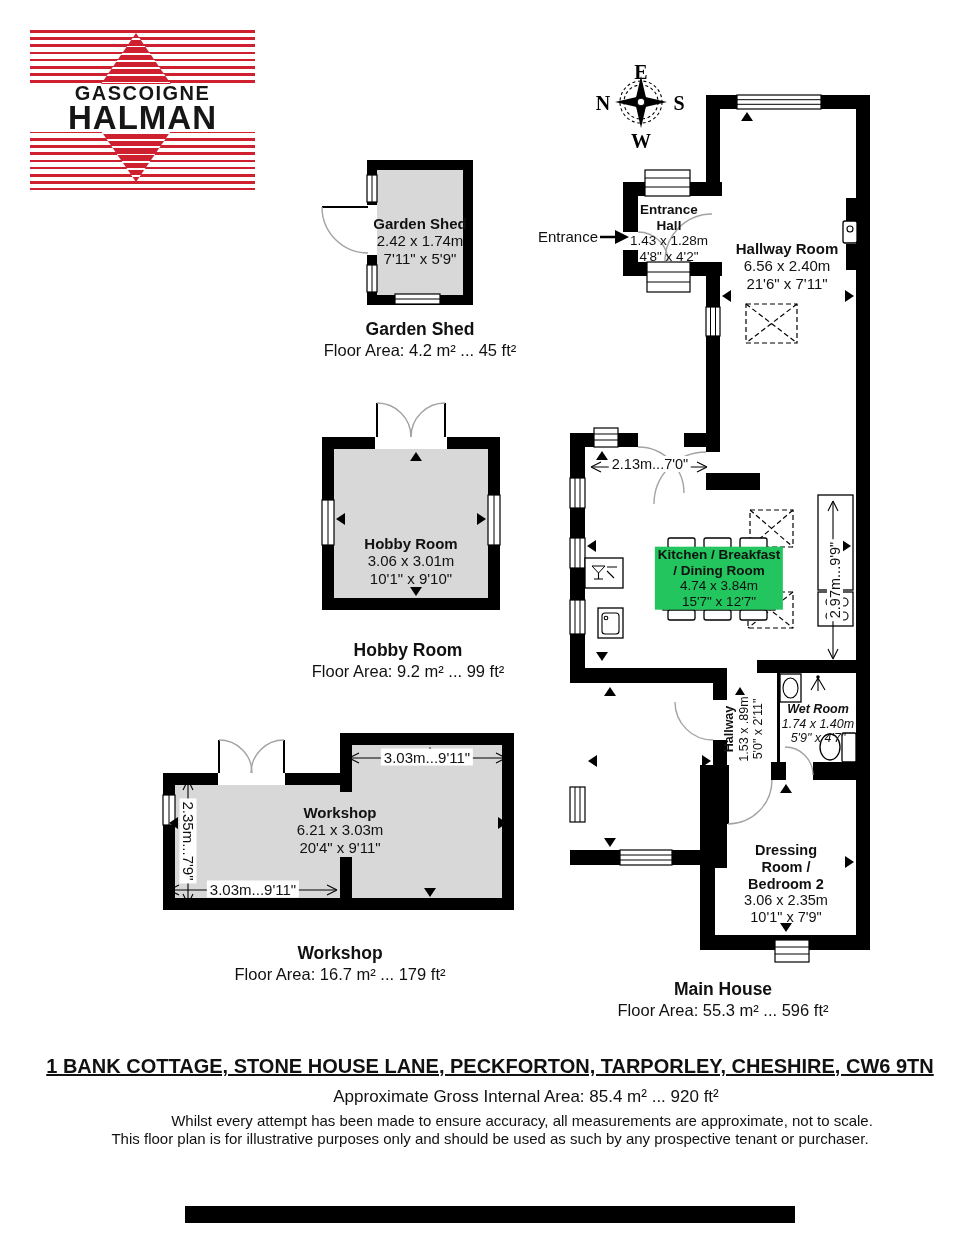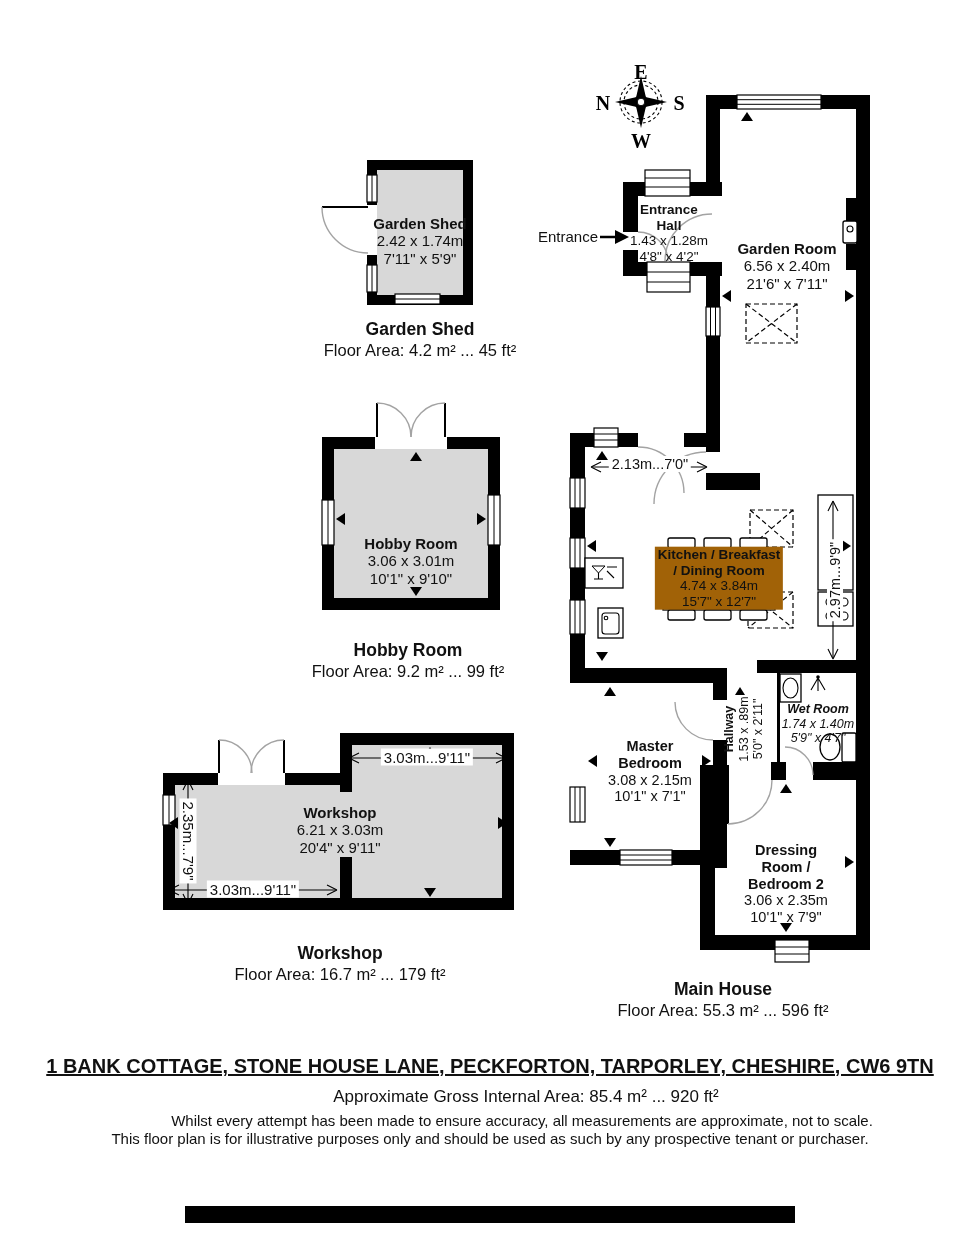--- a/index.html
+++ b/index.html
@@ -19,21 +19,21 @@
   .thin{fill:none;stroke:#000;stroke-width:1.1;}
   .sky{fill:none;stroke:#000;stroke-width:1.2;stroke-dasharray:5 3;}
   .cmp-txt{font-family:"Liberation Serif","DejaVu Serif",serif;font-weight:bold;font-size:20px;fill:#000;}
   .rlabel{position:absolute;text-align:center;transform:translate(-50%,-50%);line-height:1.16;z-index:5;}
   .rlabel .nm{font-weight:bold;white-space:pre-line;}
   .rlabel .dm{white-space:pre;}
   .fs15{font-size:15px;}
   .fs145{font-size:14.5px;}
   .fs135{font-size:13.5px;}
   .fs125{font-size:12.5px;}
-  .whitebg{background:#a16207;padding:0 3px;}
+  .whitebg{background:#22c55e;padding:0 3px;}
   .dlabel{position:absolute;transform:translate(-50%,-50%);background:#fff;padding:0 3px;
           white-space:pre;z-index:5;}
   .rot-ccw{transform:translate(-50%,-50%) rotate(-90deg);}
   .rot-cw{transform:translate(-50%,-50%) rotate(90deg);}
   .caption{position:absolute;transform:translateX(-50%);text-align:center;z-index:5;line-height:1.22;}
   .cap-title{font-weight:bold;font-size:17.5px;}
   .cap-area{font-size:16.5px;}
   .elabel{position:absolute;font-size:15px;z-index:5;}
   .footer{position:absolute;left:0;width:980px;text-align:center;z-index:5;}
   .addr{font-weight:bold;font-size:20px;text-decoration:underline;}
@@ -51,20 +51,28 @@
     display:flex;flex-direction:column;align-items:center;justify-content:center;}
   #logo .l1{font-weight:bold;font-size:20px;letter-spacing:1.5px;line-height:19px;color:#161616;}
   #logo .l2{font-weight:bold;font-size:33px;letter-spacing:1px;line-height:29px;color:#161616;}
   #bottom-bar{position:absolute;left:185px;top:1206px;width:610px;height:17px;background:#000;z-index:2;}
 </style>
 </head>
 <body>
 
 <div id="page">
 
+  <div id="logo">
+    <div class="stripes"></div>
+    <div class="diamond"></div>
+    <div class="band">
+      <div class="l1">GASCOIGNE</div>
+      <div class="l2">HALMAN</div>
+    </div>
+  </div>
 
   <svg width="980" height="1240" viewBox="0 0 980 1240">
 
     <g>
       <circle class="thin" cx="641" cy="102" r="21" stroke-dasharray="3 2.6"></circle>
       <circle class="thin" cx="641" cy="102" r="17" stroke-dasharray="3 2.6"></circle>
       <polygon class="tri" points="641,76 647,102 635,102"></polygon>
       <polygon class="tri" points="667,102 641,96 641,108"></polygon>
       <polygon class="tri" points="641,128 647,102 635,102"></polygon>
       <polygon class="tri" points="615,102 641,96 641,108"></polygon>
@@ -383,21 +391,21 @@
   </div>
 
   <div class="rlabel fs135" style="left:669px;top:233px;">
     <div class="nm">Entrance
 Hall</div>
     <div class="dm">1.43 x 1.28m</div>
     <div class="dm">4'8" x 4'2"</div>
   </div>
 
   <div class="rlabel fs15" style="left:787px;top:266px;">
-    <div class="nm">Garden Room</div>
+    <div class="nm">Hallway Room</div>
     <div class="dm">6.56 x 2.40m</div>
     <div class="dm">21'6" x 7'11"</div>
   </div>
 
   <div class="rlabel fs135 whitebg" style="left:719px;top:578px;">
     <div class="nm">Kitchen / Breakfast
 / Dining Room</div>
     <div class="dm">4.74 x 3.84m</div>
     <div class="dm">15'7" x 12'7"</div>
   </div>
@@ -407,26 +415,20 @@
     <div class="dm">1.53 x .89m</div>
     <div class="dm">5'0" x 2'11"</div>
   </div>
 
   <div class="rlabel fs125" style="left:818px;top:724px;font-style:italic;">
     <div class="nm">Wet Room</div>
     <div class="dm">1.74 x 1.40m</div>
     <div class="dm">5'9" x 4'7"</div>
   </div>
 
-  <div class="rlabel fs145" style="left:650px;top:772px;">
-    <div class="nm">Master
-Bedroom</div>
-    <div class="dm">3.08 x 2.15m</div>
-    <div class="dm">10'1" x 7'1"</div>
-  </div>
 
   <div class="rlabel fs145" style="left:786px;top:884px;">
     <div class="nm">Dressing
 Room /
 Bedroom 2</div>
     <div class="dm">3.06 x 2.35m</div>
     <div class="dm">10'1" x 7'9"</div>
   </div>
 
   <div class="dlabel fs145" style="left:650px;top:464px;">2.13m...7'0"</div>

